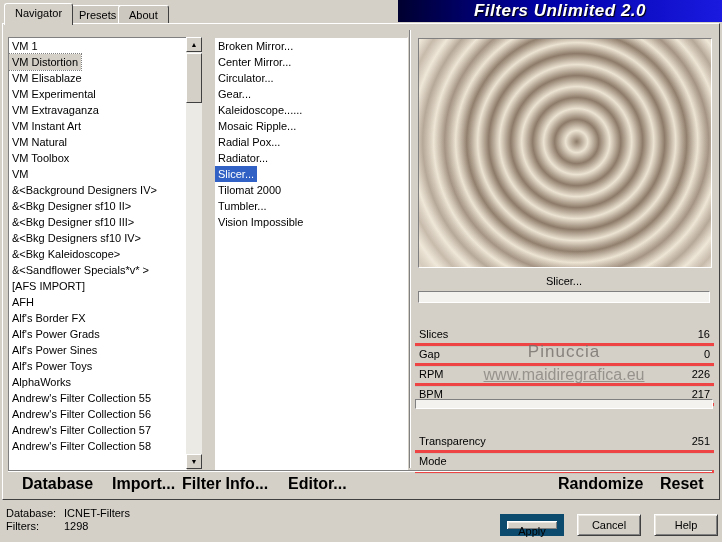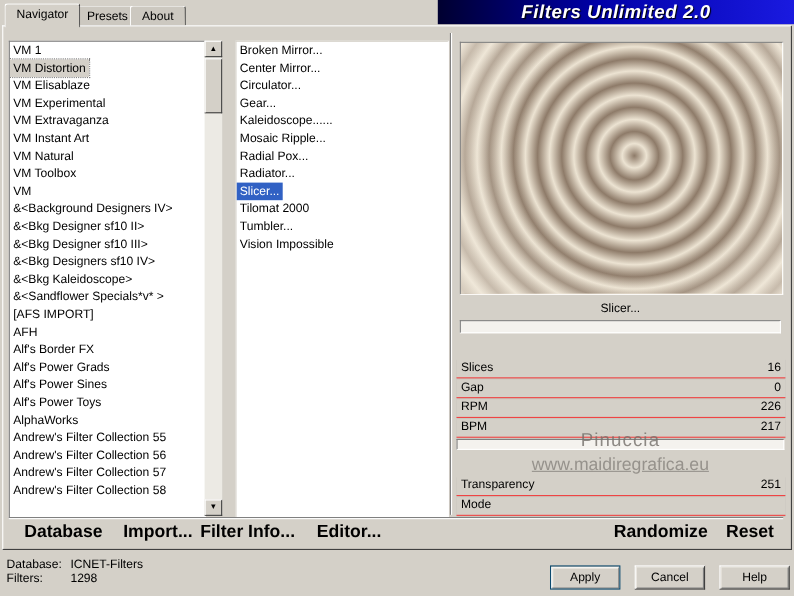--- a/index.html
+++ b/index.html
@@ -54,41 +54,41 @@
   .preview-label{position:absolute;left:415px;top:250px;width:292px;text-align:center;height:14px;line-height:14px;}
   .groove{position:absolute;background:#f4f2ee;border:1px solid;border-color:#808080 #fff #fff #808080;box-sizing:border-box;}
   .progress{left:415px;top:267px;width:292px;height:12px;}
   .slider1{left:412px;top:375px;width:298px;height:10px;}
 
   
   .params{position:absolute;left:412px;width:299px;}
   .pg1{top:302px;}
   .pg2{top:409px;}
   .param-row{display:flex;justify-content:space-between;height:17px;line-height:17px;
-    padding:0 4px;border-bottom:1px solid #ef4444;box-shadow:0 1px 0 rgba(0,0,0,0.05);}
+    padding:0 4px;border-bottom:3px solid #ef4444;box-shadow:0 1px 0 rgba(0,0,0,0.05);}
 
   
   .watermark{position:absolute;left:412px;top:318px;width:298px;text-align:center;color:rgba(115,110,105,0.8);pointer-events:none;}
-  .wm1{font-size:17px;letter-spacing:1px;margin-top:48px;}
+  .wm1{font-size:17px;letter-spacing:1px;}
   .wm2{font-size:16px;margin-top:4px;color:rgba(130,125,120,0.75);text-decoration:underline;}
 
   
   .toolbar-sep{position:absolute;left:5px;top:446px;width:704px;height:0;
     border-top:1px solid #808080;border-bottom:1px solid #fff;}
   .tool-btn{position:absolute;top:452px;height:16px;line-height:16px;font-weight:bold;cursor:default;background:transparent;border:none;font-size:16px;font-family:"Liberation Sans",sans-serif;padding:0;}
 
   
   .status-label{position:absolute;left:6px;width:58px;}
   .status-value{position:absolute;left:64px;}
   .row1{top:507px;}
   .row2{top:520px;}
   .dlg-btn{position:absolute;top:514px;width:64px;height:22px;background:#d4d0c8;
     font-family:"Liberation Sans",sans-serif;font-size:11px;text-align:center;line-height:20px;cursor:default;box-sizing:border-box;
     border:1px solid;border-color:#fff #404040 #404040 #fff;box-shadow:inset 1px 1px 0 #ece9e2, inset -1px -1px 0 #808080;}
-  .dlg-btn.default{border:1px solid #0c4a6e;box-shadow:inset 1px 1px 0 #fff, inset -1px -1px 0 #808080, inset 2px 2px 0 #ece9e2;}
+  .dlg-btn.default{border:7px solid #0c4a6e;box-shadow:inset 1px 1px 0 #fff, inset -1px -1px 0 #808080, inset 2px 2px 0 #ece9e2;}
   .btn-apply{left:500px;}
   .btn-cancel{left:577px;}
   .btn-help{left:654px;}
 </style>
 </head>
 <body>
 
 <div class="app">
 
   <div class="tab active" style="left:4px;">Navigator</div>

